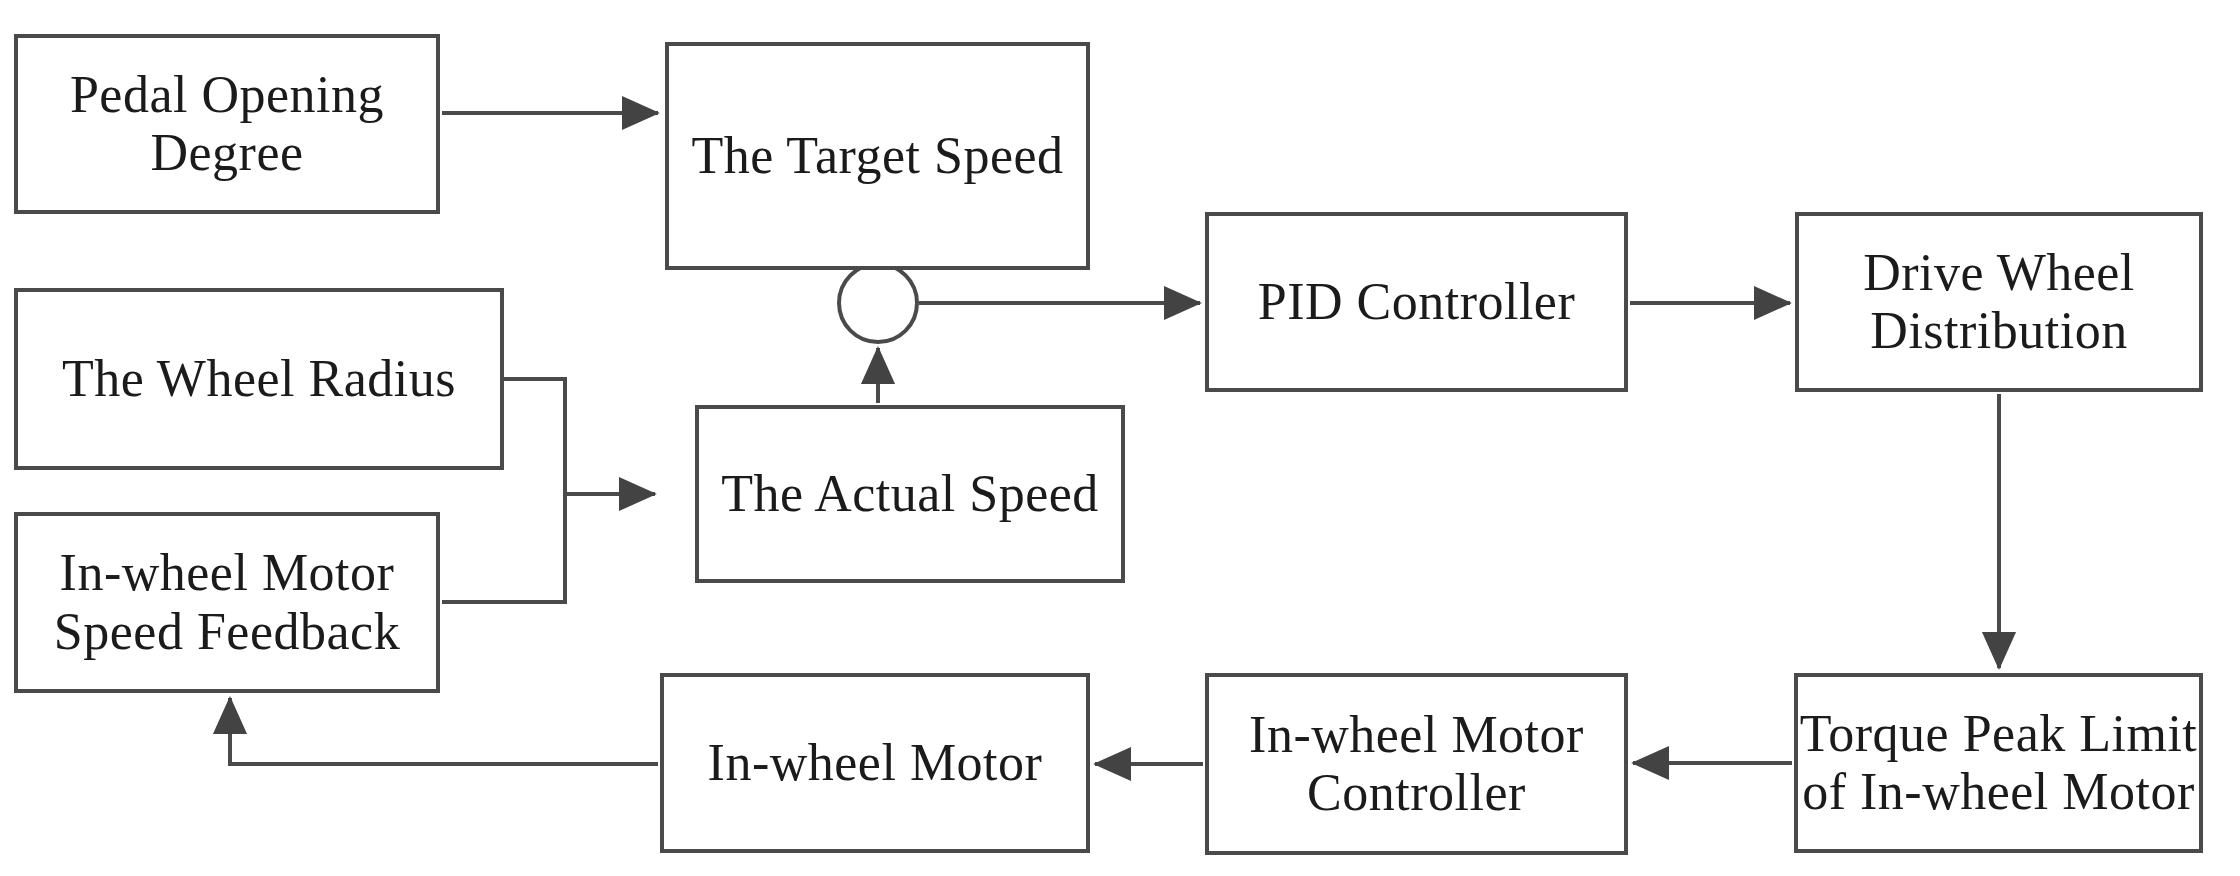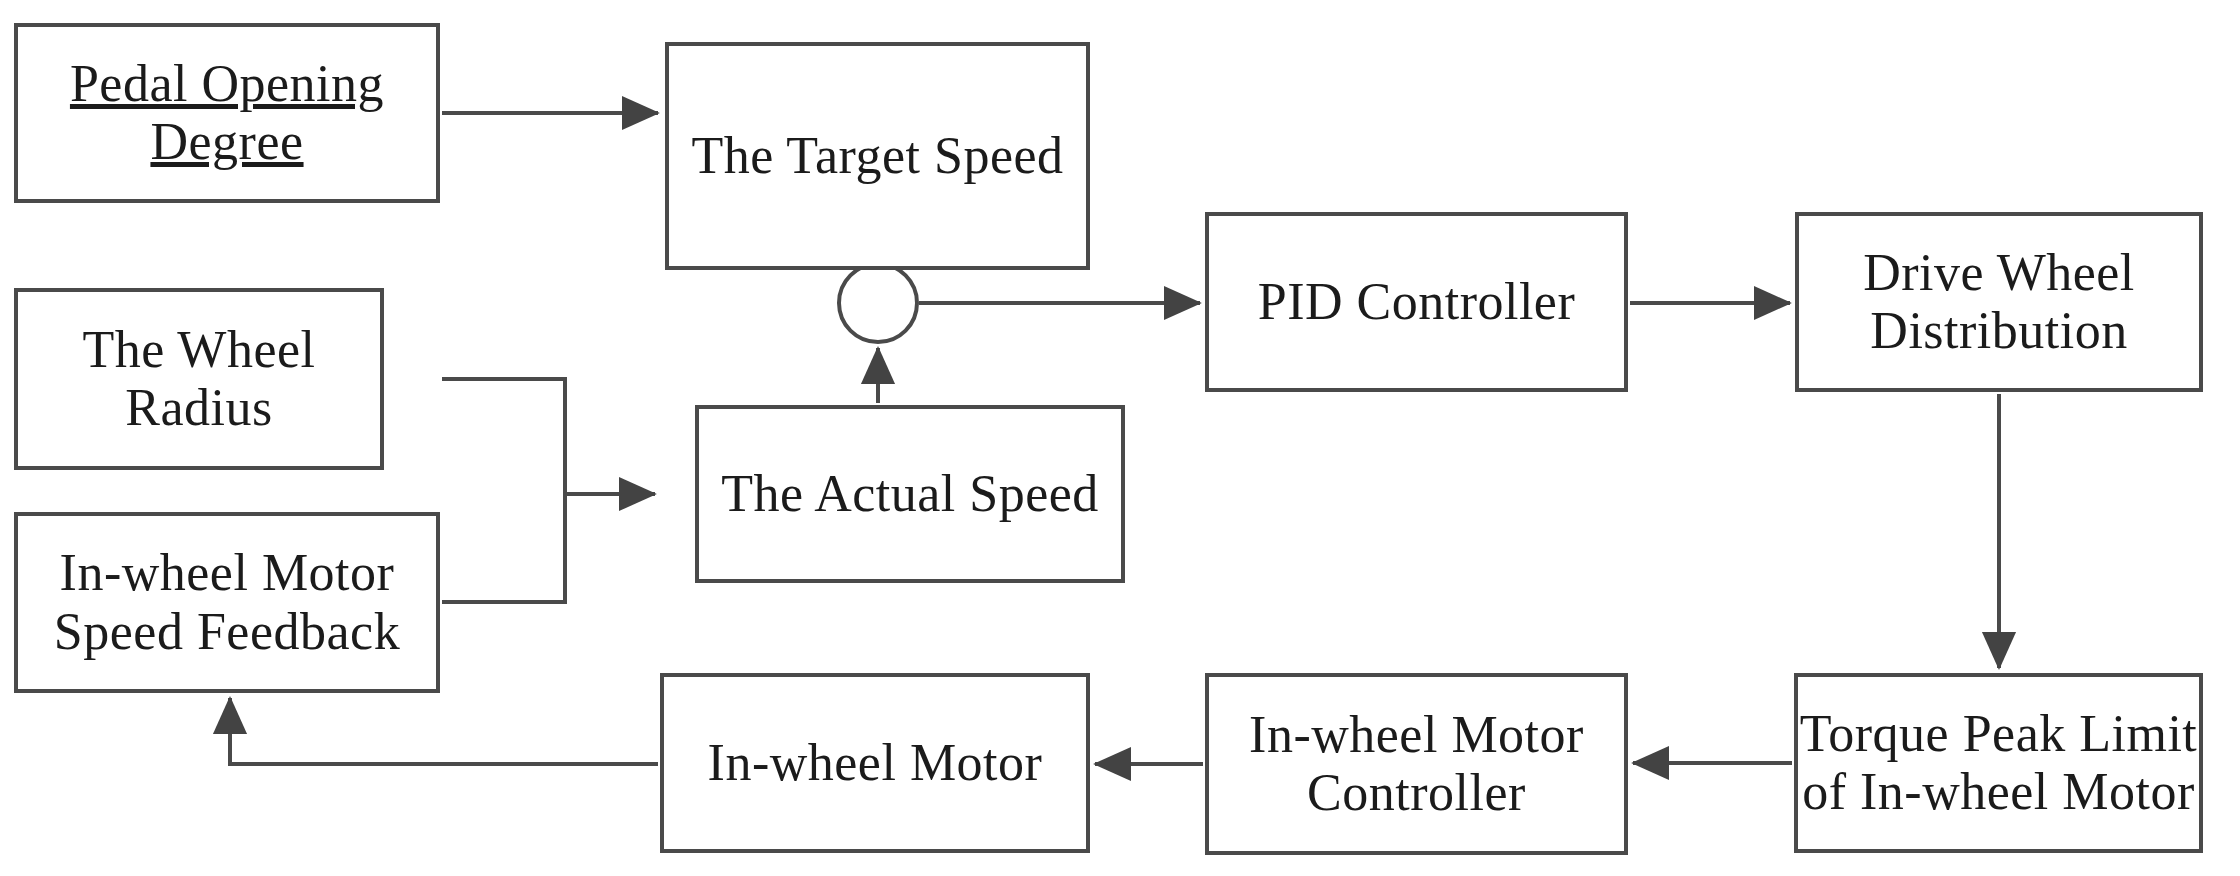--- a/index.html
+++ b/index.html
@@ -75,26 +75,26 @@
       <path d="M442,602 H567"></path>
 
       <path d="M565,377 V604"></path>
 
       <path d="M565,494 H655" marker-end="url(#arrow)"></path>
 
       <circle cx="878" cy="303" r="39" fill="#ffffff"></circle>
     </g>
   </svg>
 
-  <div class="node" style="left:14px; top:23px; width:426px; height:180px;text-decoration:underline;">Pedal Opening
+  <div class="node" style="left:14px; top:34px; width:426px; height:180px;">Pedal Opening
 Degree</div>
 
   <div class="node" style="left:665px; top:42px; width:425px; height:228px;">The Target Speed</div>
 
-  <div class="node" style="left:14px; top:288px; width:370px; height:182px;">The Wheel Radius</div>
+  <div class="node" style="left:14px; top:288px; width:490px; height:182px;">The Wheel Radius</div>
 
   <div class="node" style="left:14px; top:512px; width:426px; height:181px;">In-wheel Motor
 Speed Feedback</div>
 
   <div class="node" style="left:660px; top:405px; width:430px; height:178px;margin-left:35px;">The Actual Speed</div>
 
   <div class="node" style="left:1205px; top:212px; width:423px; height:180px;">PID Controller</div>
 
   <div class="node" style="left:1795px; top:212px; width:408px; height:180px;">Drive Wheel
 Distribution</div>

